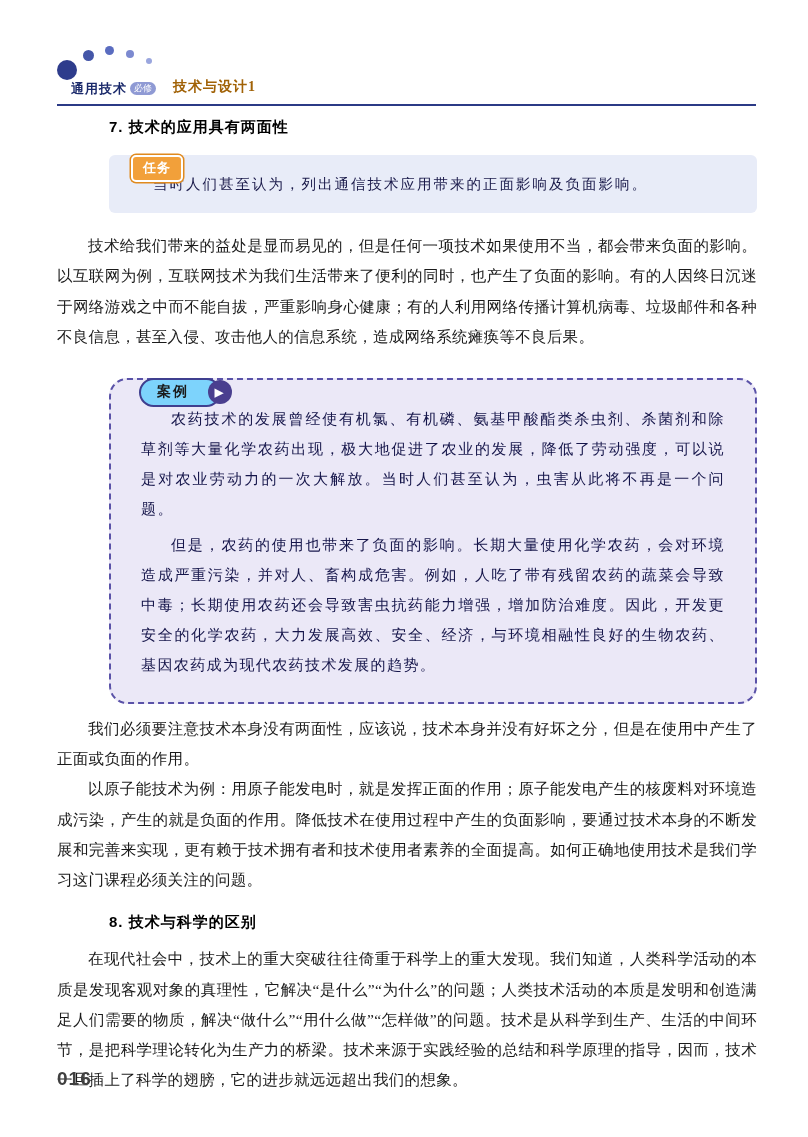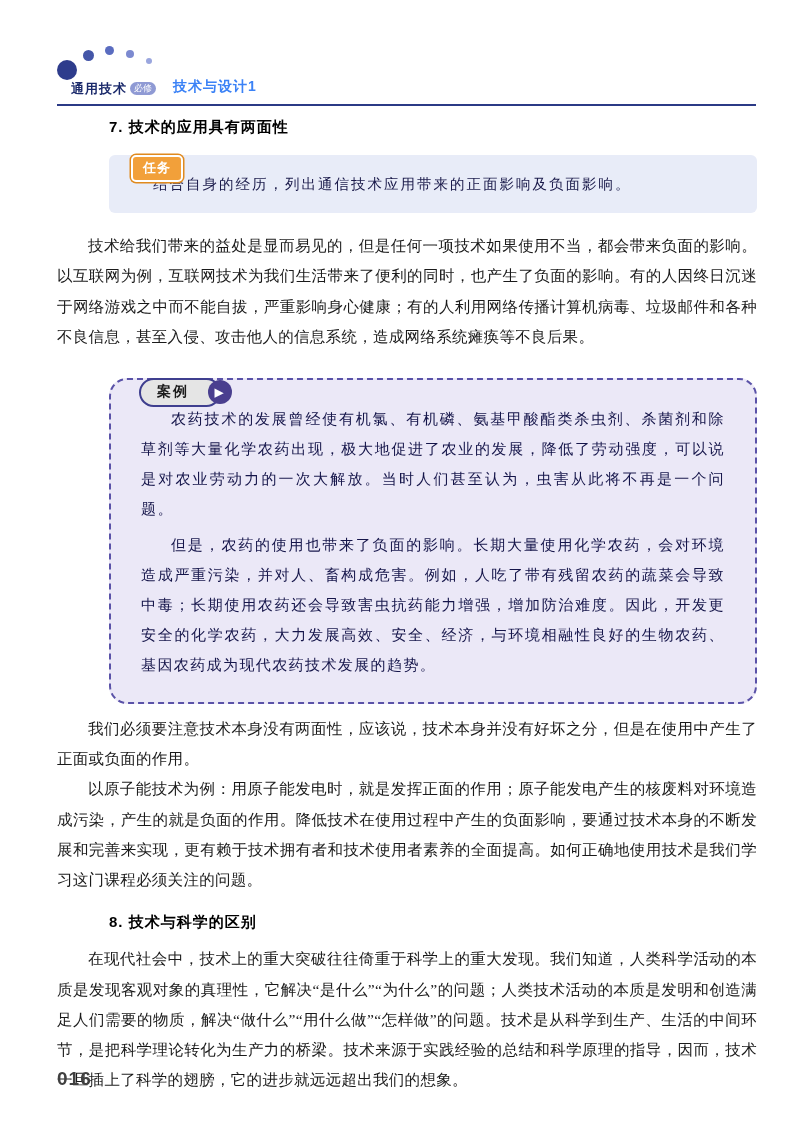--- a/index.html
+++ b/index.html
@@ -67,24 +67,24 @@
     border-radius: 7px;
     padding: 0 4px;
     margin-left: 3px;
     vertical-align: 2px;
     letter-spacing: 0;
   }
   .header-title {
     position: absolute;
     left: 116px;
     top: 42px;
-    font-family: Liberation Sans, sans-serif;
+    font-family: Liberation Serif, serif;
     font-size: 14px;
     font-weight: bold;
-    color: #3b82f6;
+    color: #a16207;
     letter-spacing: 1px;
   }
   .header-rule {
     position: absolute;
     left: 0px;
     top: 68px;
     width: 699px;
     height: 2px;
     background: #2b3a86;
   }
@@ -153,21 +153,21 @@
   .case-block {
     position: relative;
     margin: 26px 0 10px 52px;
     width: 648px;
   }
   .case-tag {
     position: absolute;
     left: 30px;
     top: 0px;
     z-index: 4;
-    background: #e5e5e5;
+    background: #7dd3fc;
     border: 2px solid #3f3f8f;
     border-radius: 16px;
     padding: 3px 30px 4px 16px;
     font-family: "Liberation Sans", sans-serif;
     font-size: 14px;
     font-weight: bold;
     color: #1a1a1a;
     letter-spacing: 2px;
   }
   .case-tag .arrow {
@@ -233,21 +233,21 @@
     <div class="header-title">技术与设计1</div>
     <div class="header-rule"></div>
   </div>
 
   <div class="content">
 
     <h2 class="heading">7.  技术的应用具有两面性</h2>
 
     <div class="task-block">
       <div class="task-tag">任务</div>
-      <div class="task-box">结合自身的经历，列出通信技术应用带来的正面影响及负面影响。</div>
+      <div class="task-box">当时人们甚至认为，列出通信技术应用带来的正面影响及负面影响。</div>
     </div>
 
     <p class="body">技术给我们带来的益处是显而易见的，但是任何一项技术如果使用不当，都会带来负面的影响。以互联网为例，互联网技术为我们生活带来了便利的同时，也产生了负面的影响。有的人因终日沉迷于网络游戏之中而不能自拔，严重影响身心健康；有的人利用网络传播计算机病毒、垃圾邮件和各种不良信息，甚至入侵、攻击他人的信息系统，造成网络系统瘫痪等不良后果。</p>
 
     <div class="case-block">
       <div class="case-tag">
         <span>案例</span>
         <span class="arrow">▶</span>
       </div>
       <div class="case-box">

